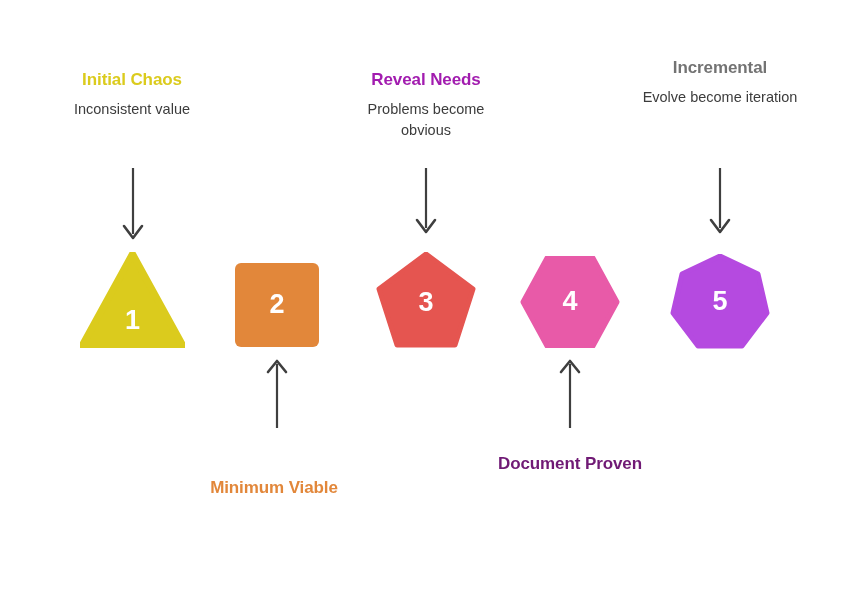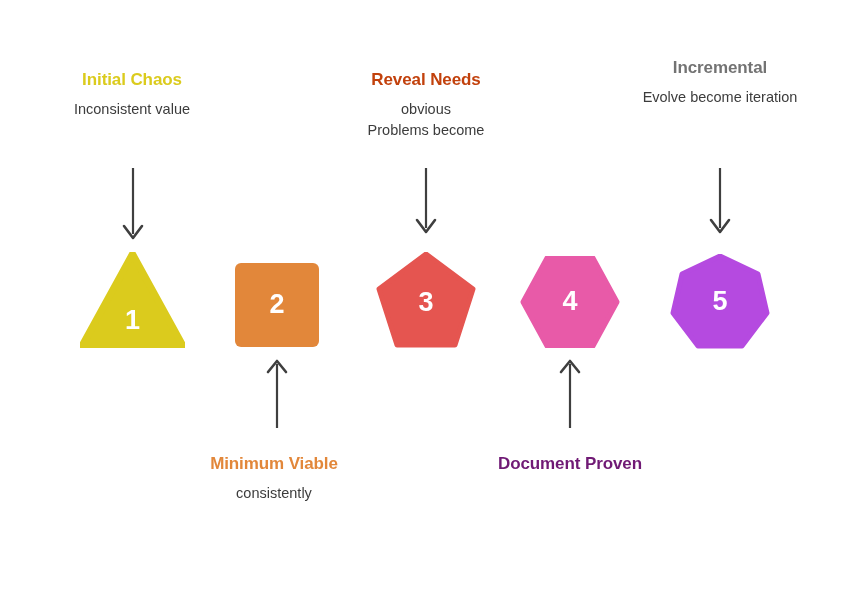--- a/index.html
+++ b/index.html
@@ -94,33 +94,32 @@
   </div>
 
   <div class="arrow" style="left:256px; top:358px; width:42px; height:72px;">
     <svg width="42" height="72" viewBox="0 0 42 72">
       <line x1="21" y1="6" x2="21" y2="70" stroke="#3f3f3f" stroke-width="2.2"></line>
       <polyline points="12,14 21,3 30,14" fill="none" stroke="#3f3f3f" stroke-width="2.6" stroke-linecap="round" stroke-linejoin="round"></polyline>
     </svg>
   </div>
 
   <div class="label-block" style="left:172px; top:452px; width:204px;">
-    <div class="label-title" style="color:#E2873A;">
+    <div class="label-title" style="color:#E2873A;margin-top:24px;">
       <div>Minimum Viable</div>
     </div>
     <div class="label-sub">
-      <div>consistently</div>
     </div>
   </div>
 
   <div class="label-block" style="left:324px; top:68px; width:204px;">
-    <div class="label-title" style="color:#c2410c;">Reveal Needs</div>
+    <div class="label-title" style="color:#a21caf;">Reveal Needs</div>
     <div class="label-sub">
+      <div>Problems become</div>
       <div>obvious</div>
-      <div>Problems become</div>
     </div>
   </div>
 
   <div class="arrow" style="left:405px; top:168px; width:42px; height:72px;">
     <svg width="42" height="72" viewBox="0 0 42 72">
       <line x1="21" y1="0" x2="21" y2="60" stroke="#3f3f3f" stroke-width="2.2"></line>
       <polyline points="12,52 21,64 30,52" fill="none" stroke="#3f3f3f" stroke-width="2.6" stroke-linecap="round" stroke-linejoin="round"></polyline>
     </svg>
   </div>
 

